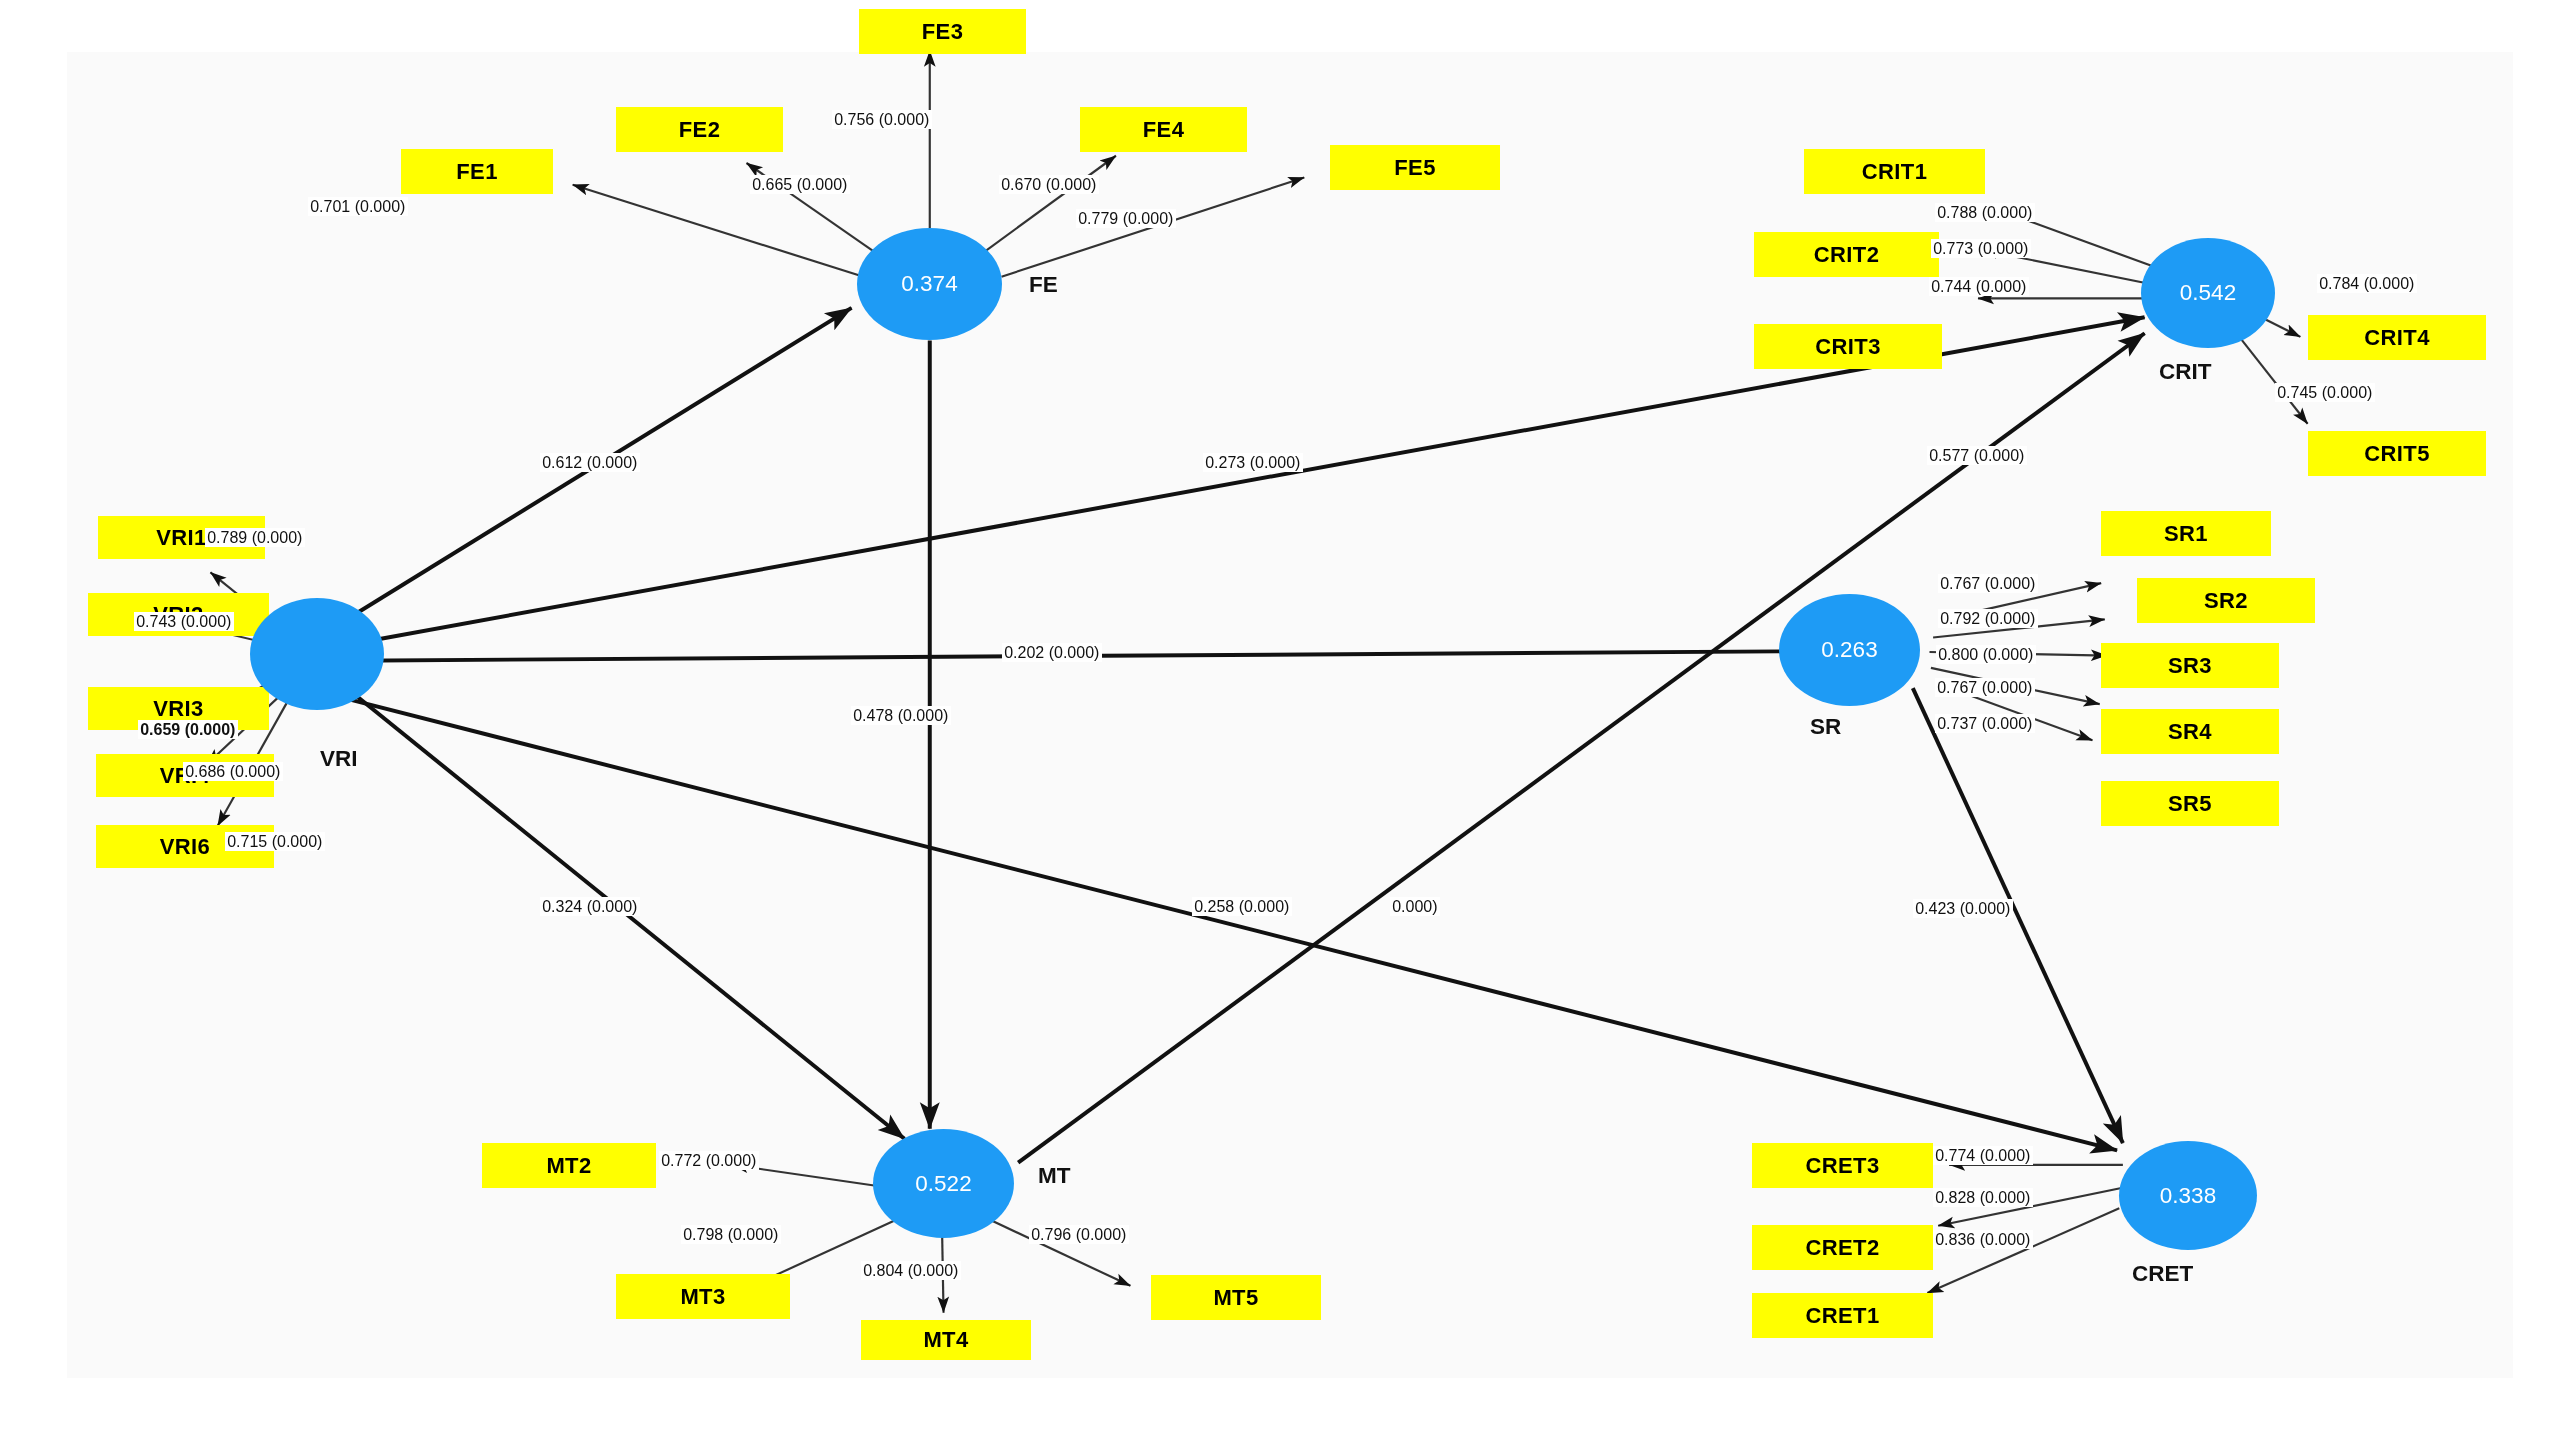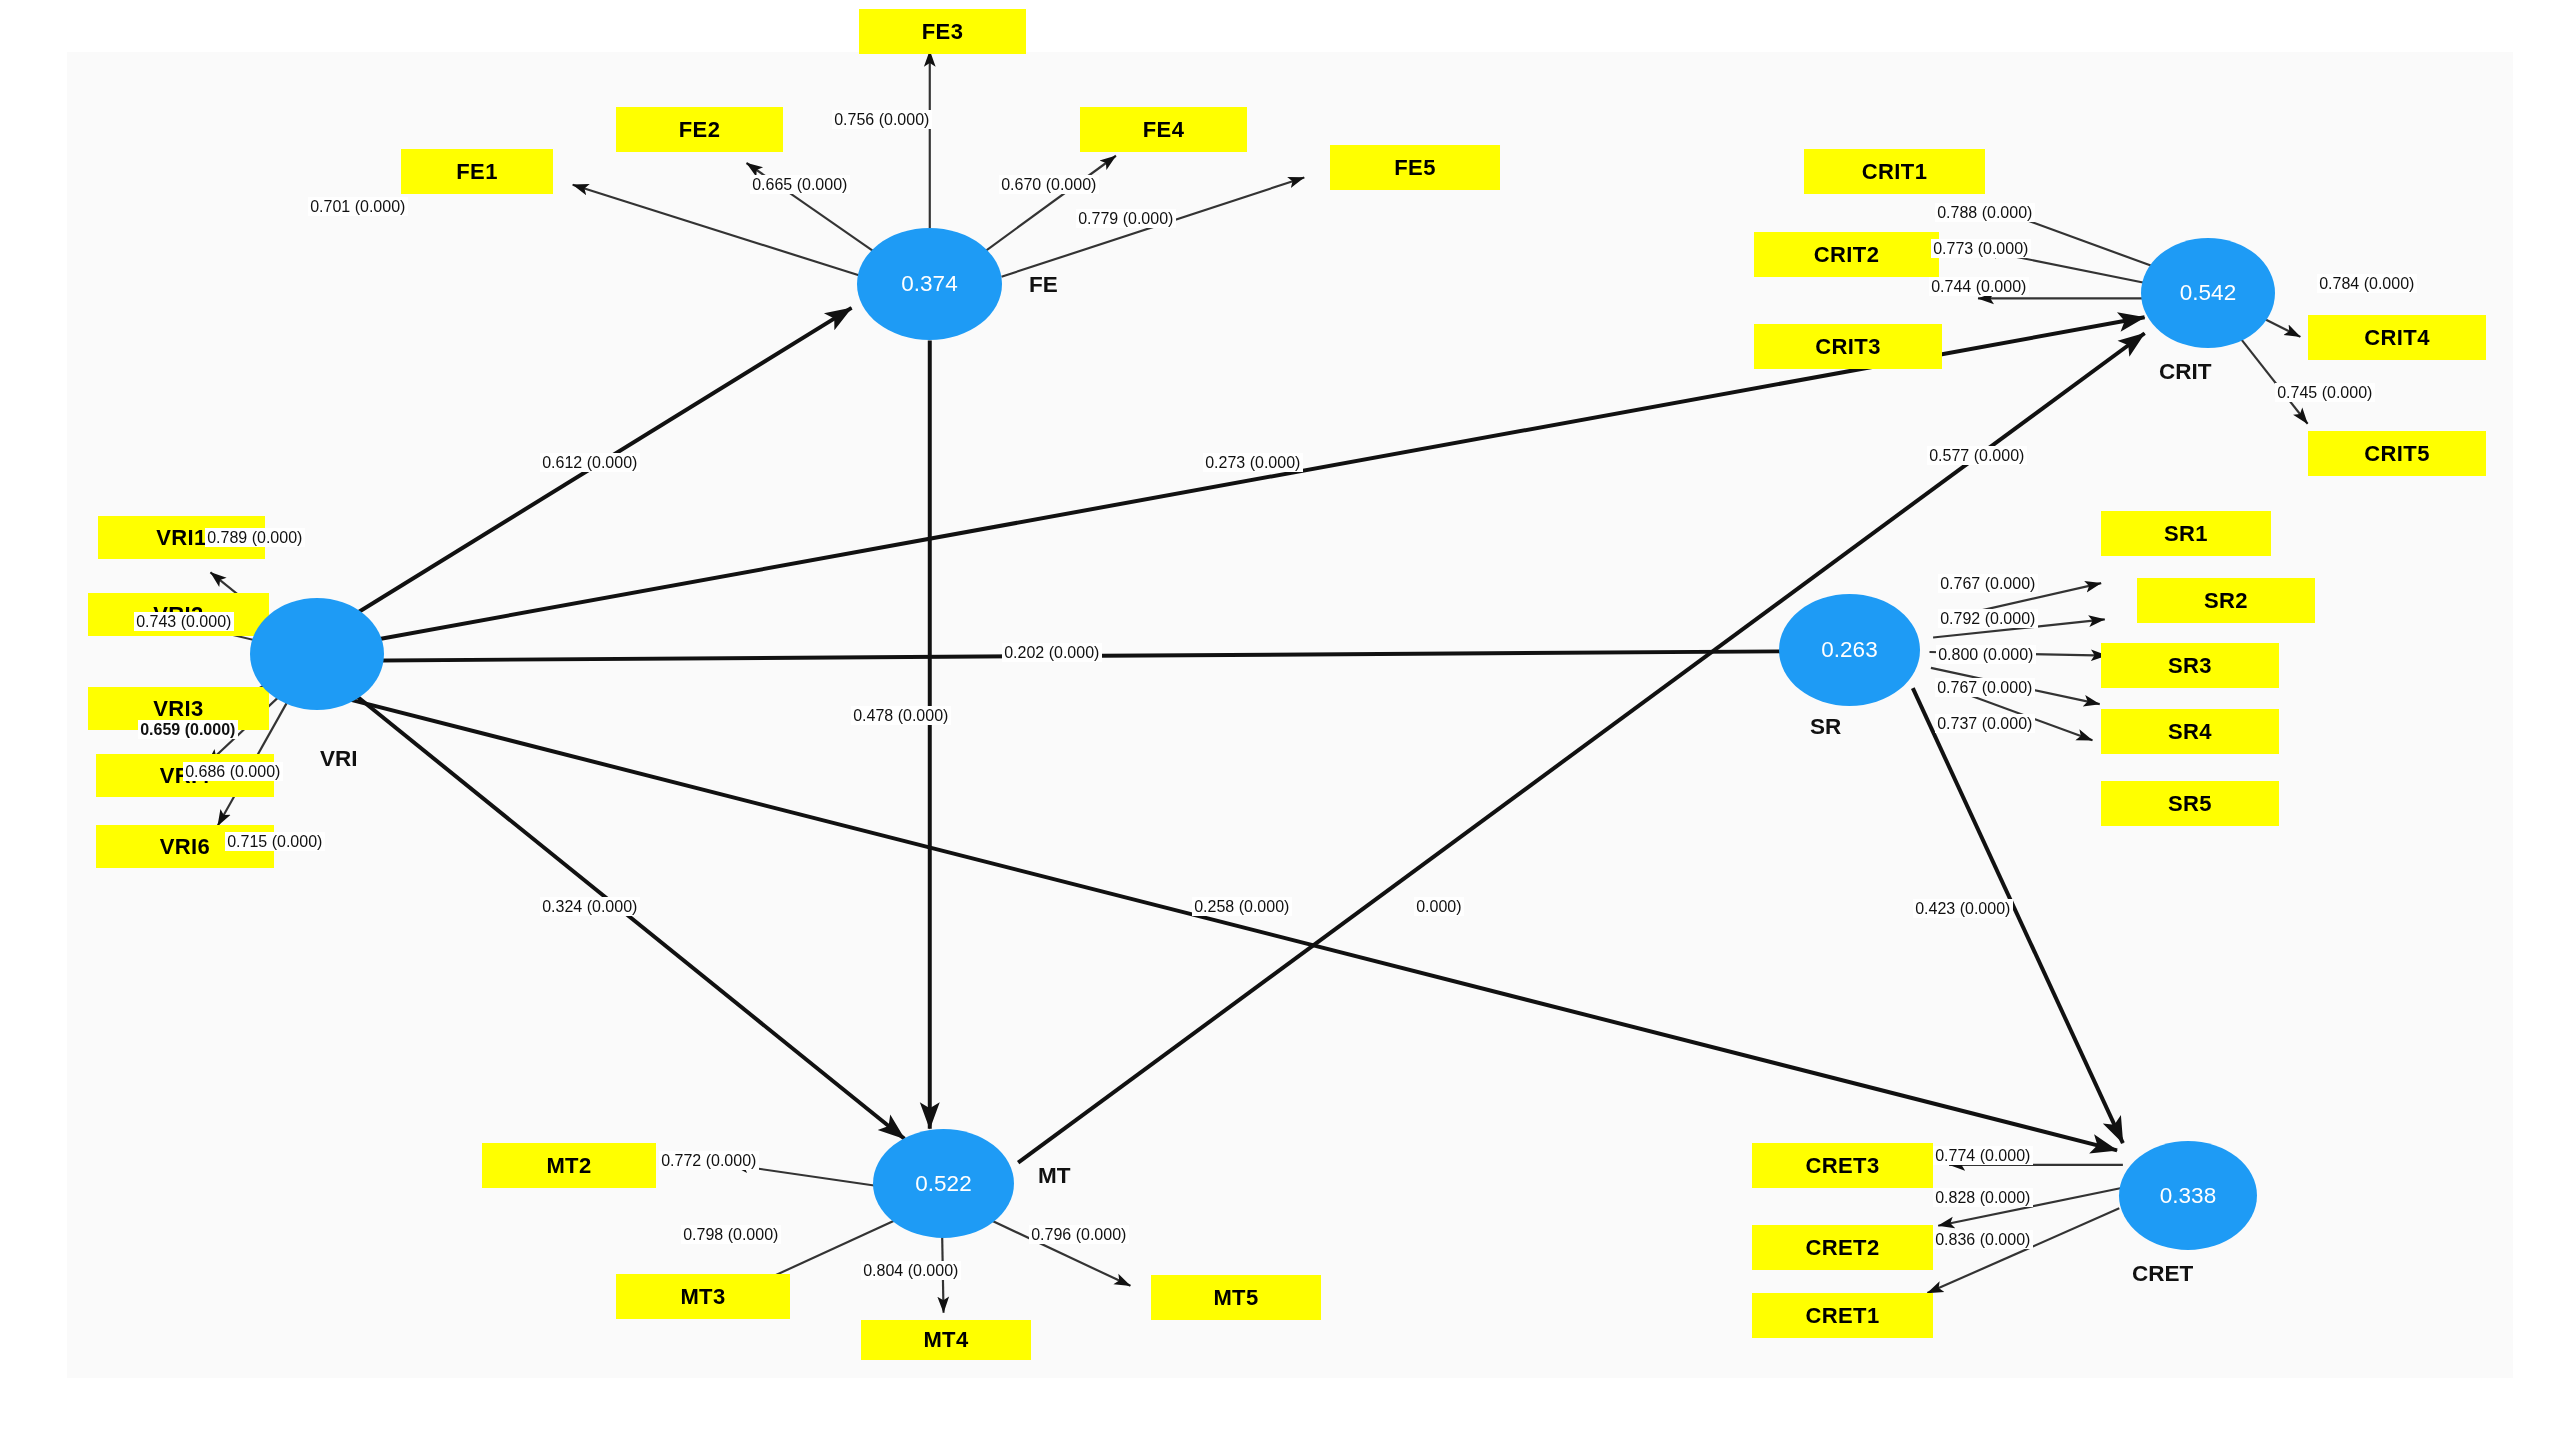--- a/index.html
+++ b/index.html
@@ -293,16 +293,16 @@
   </div>
   <div class="construct-name" style="left:2132px;top:1261px;">CRET</div>
 
   <div class="edge-label" style="left:540px;top:453px;">0.612 (0.000)</div>
   <div class="edge-label" style="left:1203px;top:453px;">0.273 (0.000)</div>
   <div class="edge-label" style="left:1002px;top:643px;">0.202  (0.000)</div>
   <div class="edge-label" style="left:540px;top:897px;">0.324 (0.000)</div>
   <div class="edge-label" style="left:1192px;top:897px;">0.258 (0.000)</div>
   <div class="edge-label" style="left:851px;top:706px;">0.478 (0.000)</div>
   <div class="edge-label" style="left:1927px;top:446px;">0.577 (0.000)</div>
-  <div class="edge-label" style="left:1390px;top:897px;margin-left:24px;">0.000)</div>
+  <div class="edge-label" style="left:1390px;top:897px;">0.000)</div>
   <div class="edge-label" style="left:1913px;top:899px;">0.423 (0.000)</div>
 </div>
 
 
 </body></html>

